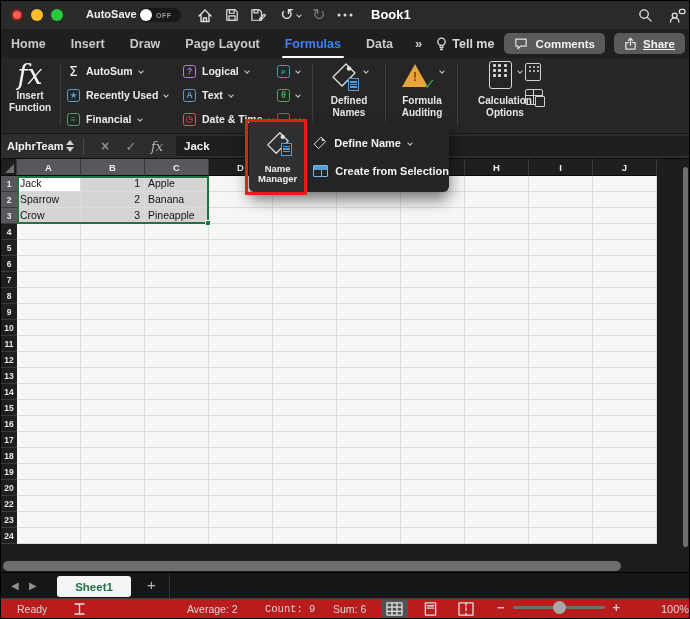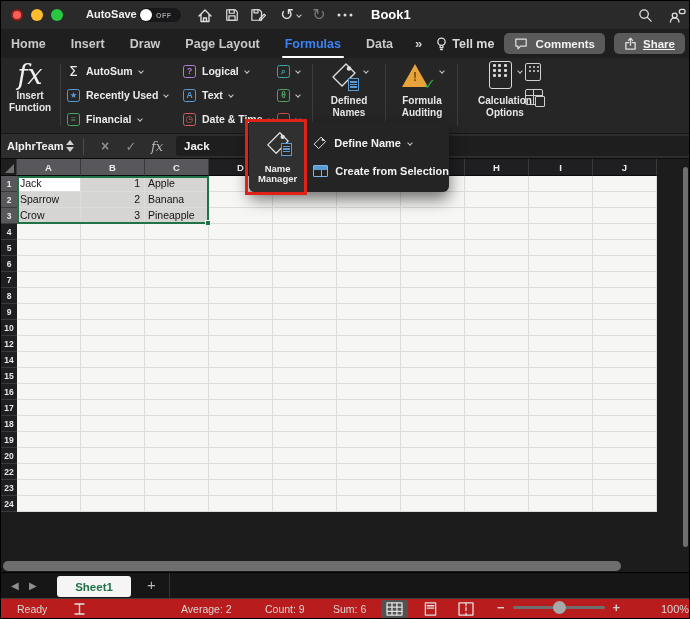--- a/index.html
+++ b/index.html
@@ -153,21 +153,21 @@
   .sheettab { position:absolute; left:56px; top:3px; width:74px; height:21px; background:#f5f5f5;
               border-radius:3px; display:flex; align-items:center; justify-content:center;
               font-size:11.5px; font-weight:700; color:#217346; }
   .addsheet { position:absolute; left:146px; top:3px; font-size:15px; color:#b8b8b8; }
   .sheet-sep { position:absolute; left:168px; top:0; width:1px; height:26px; background:#333; }
   .statusbar { position:absolute; top:597px; left:0; width:690px; height:37px; background:#b91c1c;
                border-top:1px solid #3d3d3d; font-size:10.5px; color:#d8d8d8; }
   .sb { position:absolute; top:4px; }
   .sb-ready { left:16px; }
   .sb-modeicon { left:72px; top:3px; }
-  .sb-avg { left:180px; } .sb-count { left:264px; } .sb-sum { left:332px; }
+  .sb-avg { left:186px; } .sb-count { left:264px;font-family:Liberation Mono, monospace; } .sb-sum { left:332px; }
   .viewgroup { left:380px; top:1px; display:flex; gap:10px; align-items:center; }
   .viewbtn { padding:2px 5px; border-radius:3px; display:flex; align-items:center; }
   .viewbtn.active { background:#525252; }
   .zoomgroup { left:496px; top:1px; display:flex; align-items:center; gap:8px; }
   .zoomtrack { position:relative; width:92px; height:3px; background:#6f6f6f; border-radius:2px; }
   .zoomknob { position:absolute; left:40px; top:-5px; width:13px; height:13px; border-radius:50%;
               background:#a8a8a8; }
   .zsign { font-size:13px; font-weight:700; color:#cfcfcf; }
   .sb-pct { left:660px; font-size:11px; }
 
@@ -564,21 +564,47 @@
             <div class="cell"></div>
             <div class="cell"></div>
             <div class="cell"></div>
             <div class="cell"></div>
             <div class="cell"></div>
             <div class="cell"></div>
             <div class="cell"></div>
             <div class="cell"></div>
           </div>
           <div class="gridrow">
+            <div class="rowhdr">11</div>
+            <div class="cell"></div>
+            <div class="cell"></div>
+            <div class="cell"></div>
+            <div class="cell"></div>
+            <div class="cell"></div>
+            <div class="cell"></div>
+            <div class="cell"></div>
+            <div class="cell"></div>
+            <div class="cell"></div>
+            <div class="cell"></div>
+          </div>
+          <div class="gridrow">
             <div class="rowhdr">12</div>
+            <div class="cell"></div>
+            <div class="cell"></div>
+            <div class="cell"></div>
+            <div class="cell"></div>
+            <div class="cell"></div>
+            <div class="cell"></div>
+            <div class="cell"></div>
+            <div class="cell"></div>
+            <div class="cell"></div>
+            <div class="cell"></div>
+          </div>
+          <div class="gridrow">
+            <div class="rowhdr">13</div>
             <div class="cell"></div>
             <div class="cell"></div>
             <div class="cell"></div>
             <div class="cell"></div>
             <div class="cell"></div>
             <div class="cell"></div>
             <div class="cell"></div>
             <div class="cell"></div>
             <div class="cell"></div>
             <div class="cell"></div>

